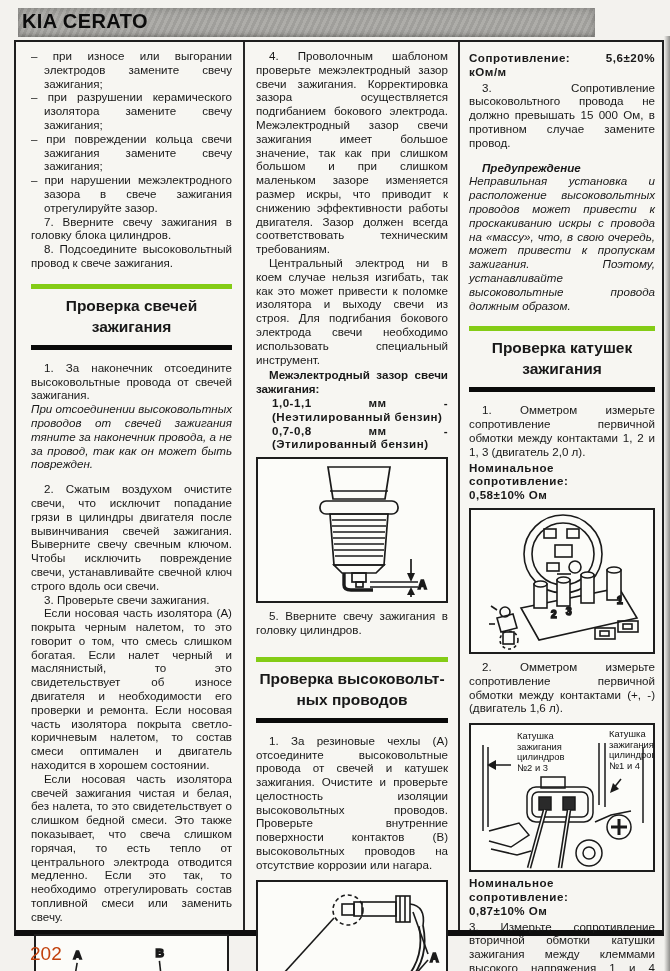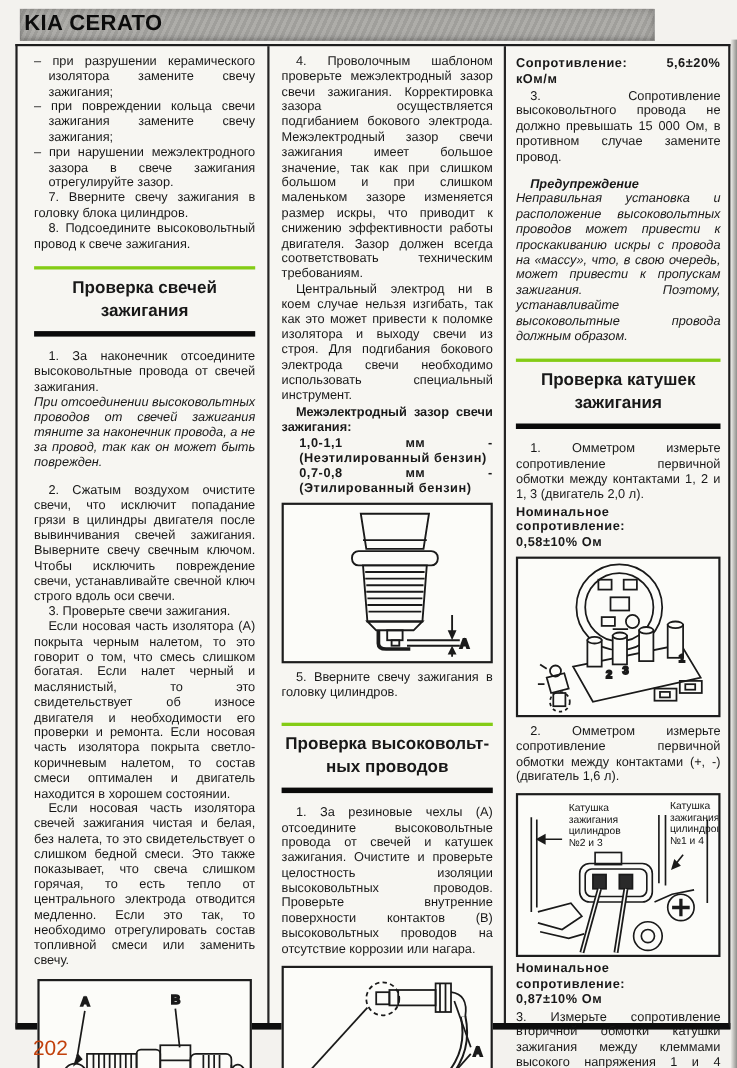--- a/index.html
+++ b/index.html
@@ -21,21 +21,21 @@
     background:linear-gradient(90deg,rgba(0,0,0,0),rgba(45,45,42,.5));}
   .divider{position:absolute;top:0;bottom:0;width:2px;background:#262626;}
   .d1{left:227px;} .d2{left:442px;}
   .col{position:absolute;top:7px;font-size:11.6px;line-height:13.8px;text-align:justify;}
   .col1{left:15px;width:201px;}
   .col2{left:240px;width:192px;}
   .col3{left:453px;width:186px;}
   p{margin:0;}
   .p{text-indent:13px;}
   .bullet{padding-left:13px;text-indent:-13px;}
-  .section-heading{margin:14px 0 11px;padding:6px 2px 8px;border-top:3px solid #84cc16;
+  .section-heading{margin:14px 0 11px;padding:6px 2px 8px;border-top:5px solid #84cc16;
     border-bottom:5px solid #0a0a0a;font-weight:bold;font-size:15.5px;line-height:21px;
     text-align:center;white-space:pre-line;text-indent:0;}
   .note-title{font-weight:bold;font-style:italic;text-indent:13px;margin-top:11px;}
   .note-body{font-style:italic;margin-bottom:11px;}
   .spec-title{font-weight:bold;text-indent:13px;margin-top:2px;}
   .spec-val{font-weight:bold;padding-left:16px;letter-spacing:.5px;}
   .nominal{font-weight:bold;letter-spacing:.5px;white-space:pre-line;margin:2px 0;}
   .figure{border:2px solid #1d1d1d;background:#fcfcf9;position:relative;overflow:hidden;}
   .fig1{height:138px;margin:10px 3px 0 3px;}
   .fig2{height:142px;margin:6px 0 6px 0;}
@@ -58,20 +58,21 @@
     <div class="brand">KIA CERATO</div>
   </div>
 
   <div class="scan-edge"></div>
 
   <div class="content">
     <div class="divider d1"></div>
     <div class="divider d2"></div>
 
     <div class="col col1">
+      <p class="bullet">– при износе или выгорании электродов замените свечу зажигания;</p>
       <p class="bullet">– при разрушении керамического изолятора замените свечу зажигания;</p>
       <p class="bullet">– при повреждении кольца свечи зажигания замените свечу зажигания;</p>
       <p class="bullet">– при нарушении межэлектродного зазора в свече зажигания отрегулируйте зазор.</p>
       <p class="p">7. Вверните свечу зажигания в головку блока цилиндров.</p>
       <p class="p">8. Подсоедините высоковольтный провод к свече зажигания.</p>
 
       <div class="section-heading">Проверка свечей
 зажигания</div>
 
       <p class="p">1. За наконечник отсоедините высоковольтные провода от свечей зажигания.</p>

